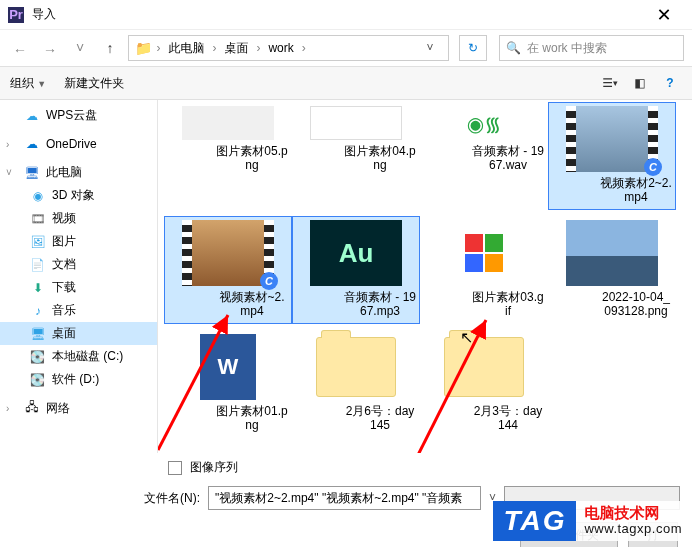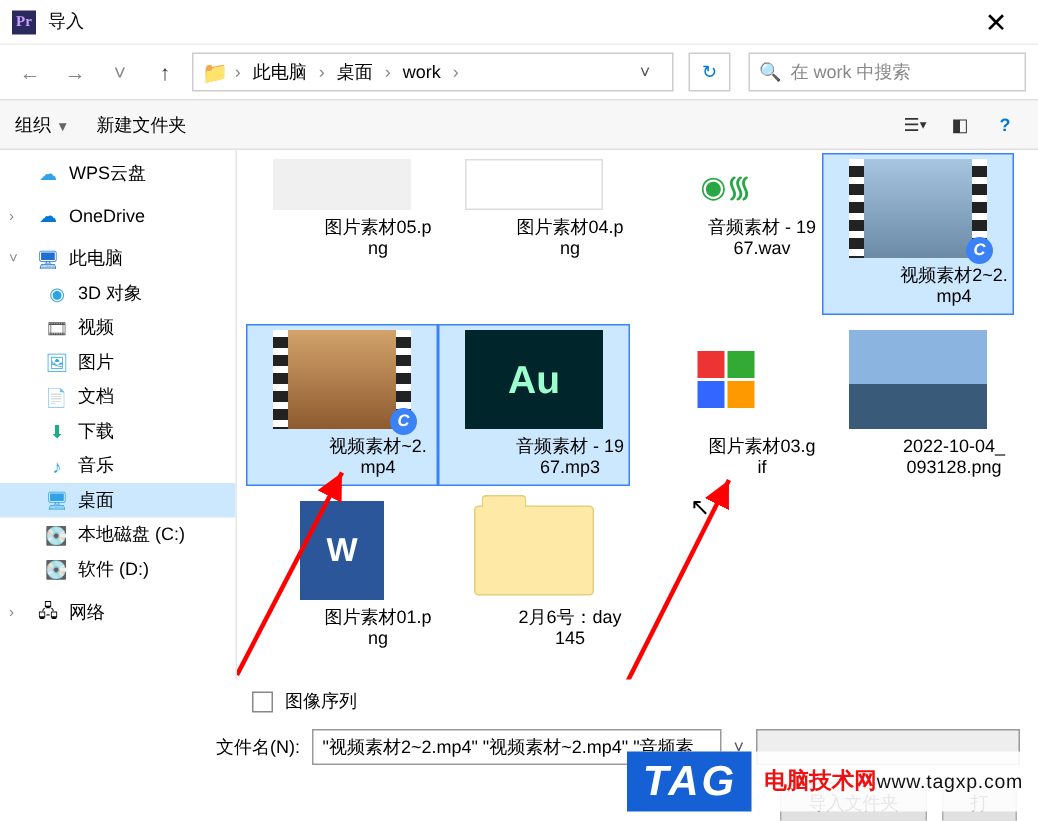--- a/index.html
+++ b/index.html
@@ -1,19 +1,19 @@
 <!DOCTYPE html>
 <html><head>
   <meta charset="utf-8">
   <style>
     * { margin: 0; padding: 0; box-sizing: border-box; font-family: "Microsoft YaHei", "Segoe UI", Arial, sans-serif; }
     body { width: 692px; height: 547px; background: #fff; font-size: 12px; color: #000; overflow: hidden; position: relative; }
 
     .titlebar { display: flex; align-items: center; height: 30px; padding: 0 8px; border-bottom: 1px solid #eee; }
-    .app-icon { width: 16px; height: 16px; background: #2a2a5e; display: flex; align-items: center; justify-content: center; font-size: 10px; color: #c9a0ff; font-weight: bold; margin-right: 8px; font-family: Liberation Serif, serif; }
+    .app-icon { width: 16px; height: 16px; background: #2a2a5e; display: flex; align-items: center; justify-content: center; font-size: 13px; color: #c9a0ff; font-weight: bold; margin-right: 8px; }
     .title-text { flex: 1; }
     .close-btn { width: 40px; height: 30px; display: flex; align-items: center; justify-content: center; font-size: 18px; cursor: pointer; }
 
     .nav-row { display: flex; align-items: center; height: 36px; padding: 4px 8px; gap: 6px; }
     .nav-arrow { width: 24px; height: 24px; display: flex; align-items: center; justify-content: center; font-size: 14px; color: #888; cursor: pointer; }
     .nav-arrow.enabled { color: #333; }
     .path-box { flex: 1; border: 1px solid #ccc; height: 26px; display: flex; align-items: center; padding: 0 6px; gap: 2px; }
     .folder-glyph { color: #ffb900; font-size: 14px; }
     .crumb { padding: 2px 4px; cursor: pointer; }
     .sep { color: #888; padding: 0 2px; }
@@ -62,21 +62,21 @@
     .filter-dd { width: 176px; border:1px solid #999; height:24px; background:#eee; display:flex;align-items:center;padding:0 6px;color:#666; overflow:hidden;}
 
     .footer { display: flex; justify-content: flex-end; padding: 8px 14px; gap: 10px; }
     .btn { border: 1px solid #adadad; background: #e1e1e1; height: 26px; padding: 0 18px; font-size: 12px; cursor: pointer; display:flex;align-items:center;gap:6px; }
     
     .arrow-red { position:absolute; pointer-events:none; }
     .cursor-overlay { position:absolute; left:302px; top:228px; font-size:16px; pointer-events:none; }
 
     .watermark { position: absolute; bottom: 6px; right: 2px; display:flex; align-items:center; background: rgba(255,255,255,0.9); }
     .wm-tag { background:#1560d4; color:#fff; font-weight:900; font-size:28px; letter-spacing:2px; padding:4px 10px; font-style:italic; }
-    .wm-txt { display:flex; padding: 0 8px; line-height:16px; }
+    .wm-txt { display:flex; flex-direction:column; padding: 0 8px; line-height:16px; }
     .wm-cn { color:#e11; font-size:15px; font-weight:bold; }
     .wm-url { color:#111; font-size:13px; letter-spacing:0.5px; }
   </style>
 </head>
 <body>
 
 <div class="titlebar">
   <div class="app-icon">Pr</div>
   <div class="title-text">导入</div>
   <div class="close-btn">✕</div>
@@ -241,20 +241,28 @@
         <div class="label">图片素材01.png</div>
       </div>
       <div class="item">
         <div class="thumb" style="background:transparent">
             <div class="folder-tile">
               <div class="folder-tab"></div>
             </div>
           </div>
         <div class="label">2月6号：day145</div>
       </div>
+      <div class="item">
+        <div class="thumb" style="background:transparent">
+            <div class="folder-tile">
+              <div class="folder-tab"></div>
+            </div>
+          </div>
+        <div class="label">2月3号：day144</div>
+      </div>
     </div>
 
     <span class="cursor-overlay">↖</span>
 
     <svg class="arrow-red" style="left:0;top:0" width="535" height="360">
       <defs>
           <marker id="ah" markerWidth="8" markerHeight="8" refX="6" refY="3" orient="auto">
             <path d="M0,0 L6,3 L0,6 Z" fill="#ff0000"></path>
           </marker>
         </defs>

